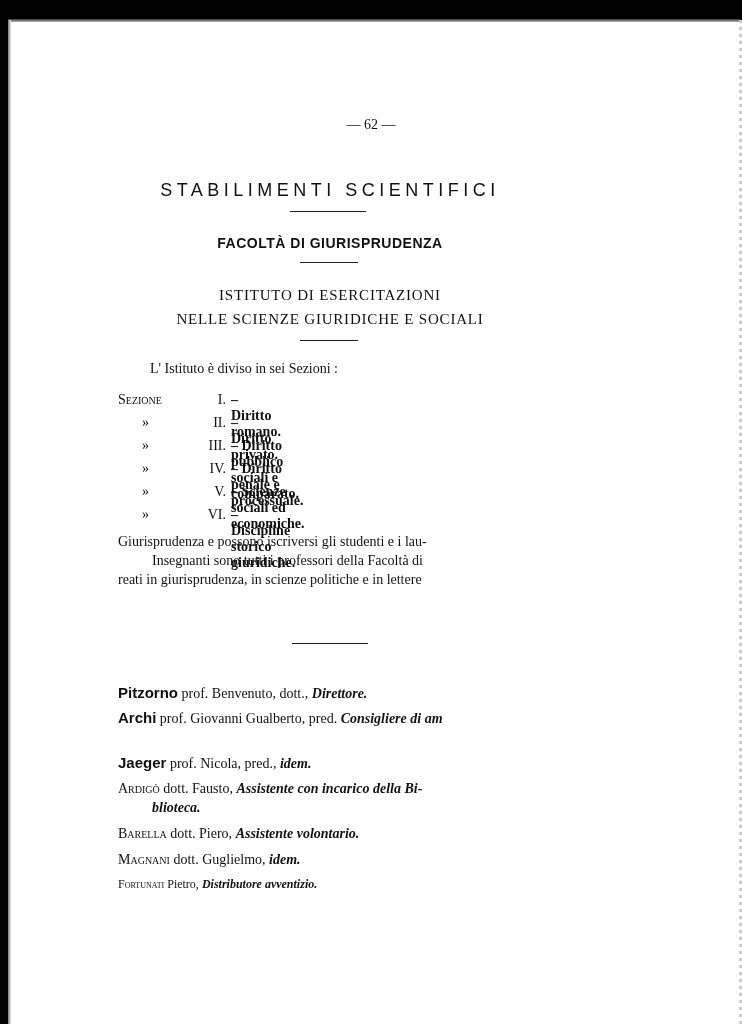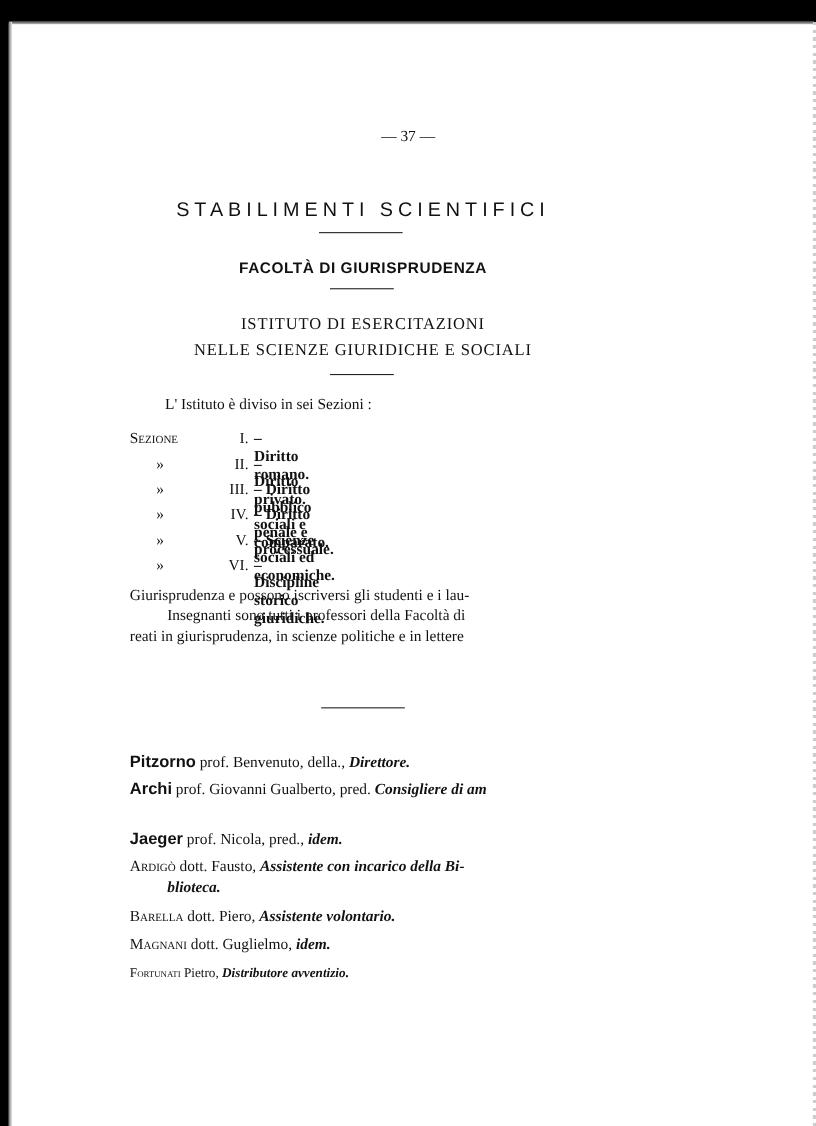--- a/index.html
+++ b/index.html
@@ -38,21 +38,21 @@
   </style>
 </head>
 <body>
 
 <div class="top-band"></div>
 <div class="top-edge"></div>
 <div class="left-band"></div>
 <div class="left-edge"></div>
 <div class="right-edge"></div>
 
-<div class="abs page-number">— 37 —</div>
+<div class="abs page-number">— 62 —</div>
 
 <div class="abs main-title">STABILIMENTI SCIENTIFICI</div>
 <div class="rule" style="left:290px; top:211px; width:76px;"></div>
 
 <div class="abs faculty">FACOLTÀ DI GIURISPRUDENZA</div>
 <div class="rule" style="left:300px; top:262px; width:58px;"></div>
 
 <div class="abs institute" style="top:287px;">ISTITUTO DI ESERCITAZIONI</div>
 <div class="abs institute" style="top:311px;">NELLE SCIENZE GIURIDICHE E SOCIALI</div>
 <div class="rule" style="left:300px; top:340px; width:58px;"></div>
@@ -94,21 +94,21 @@
 
 <div class="abs para">
   <span>Giurisprudenza e possono iscriversi gli studenti e i lau-</span>
   <span style="padding-left:34px;">Insegnanti sono tutti i professori della Facoltà di</span>
   <span>reati in giurisprudenza, in scienze politiche e in lettere</span>
 </div>
 
 <div class="rule" style="left:292px; top:643px; width:76px;"></div>
 
 <div class="staff" style="top:683px;">
-  <span class="name-bold">Pitzorno</span><span> prof. Benvenuto, della., </span><span class="role">Direttore.</span>
+  <span class="name-bold">Pitzorno</span><span> prof. Benvenuto, dott., </span><span class="role">Direttore.</span>
 </div>
 <div class="staff" style="top:708px;">
   <span class="name-bold">Archi</span><span> prof. Giovanni Gualberto, pred. </span><span class="role">Consigliere di am</span>
 </div>
 <div class="staff" style="top:753px;">
   <span class="name-bold">Jaeger</span><span> prof. Nicola, pred., </span><span class="role">idem.</span>
 </div>
 <div class="staff" style="top:779px;">
   <span class="name-sc">Ardigò</span><span> dott. Fausto, </span><span class="role">Assistente con incarico della Bi-</span>
   <span class="role cont">blioteca.</span>

